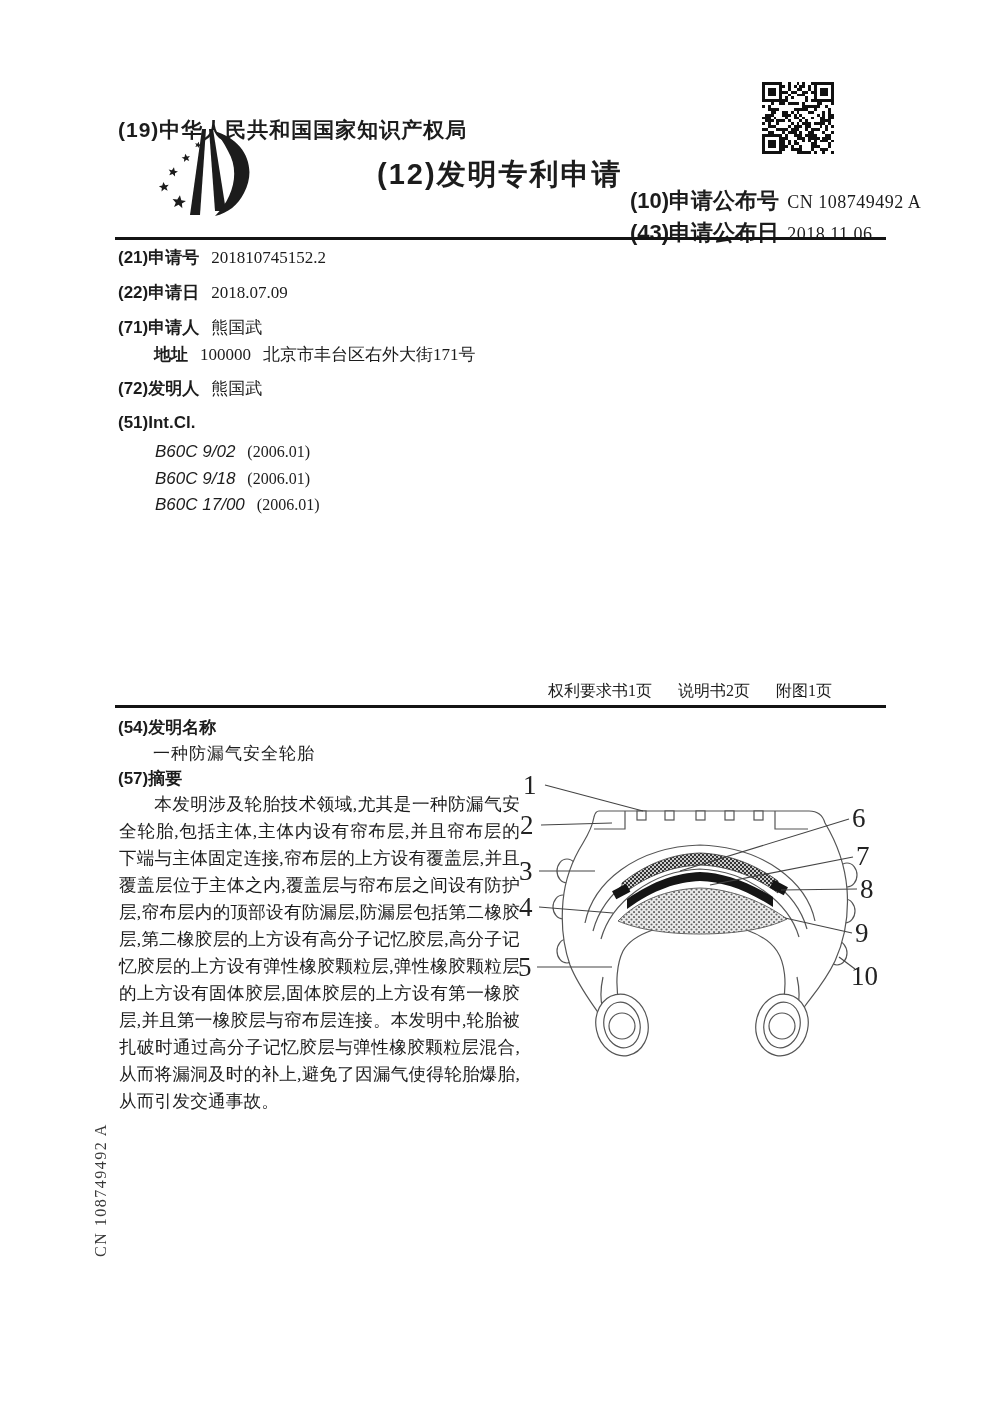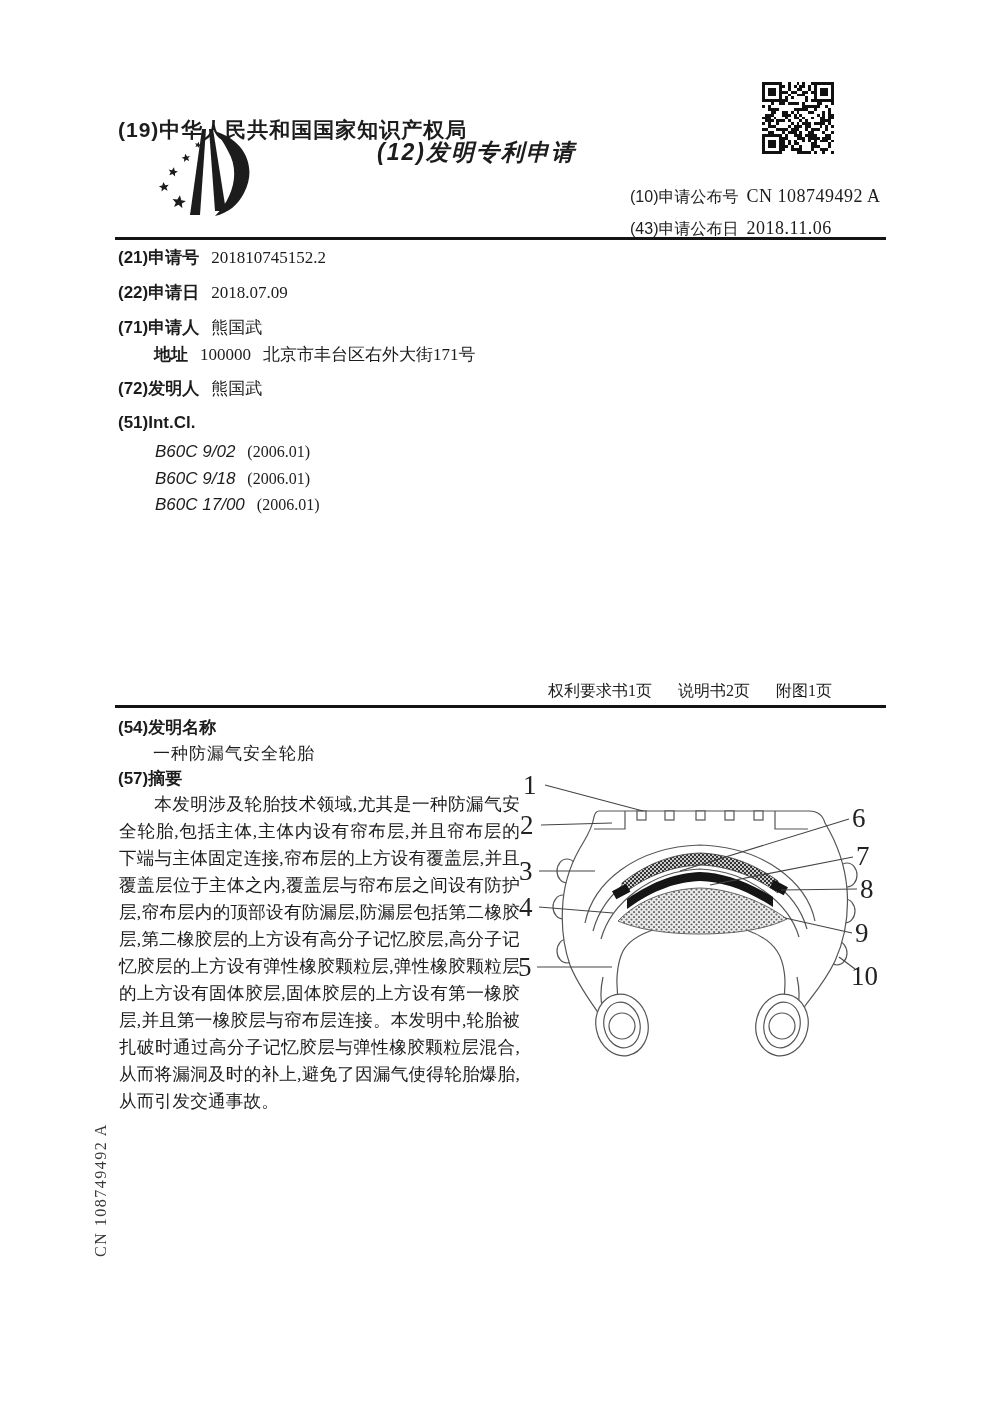--- a/index.html
+++ b/index.html
@@ -4,24 +4,24 @@
 <style>
   html,body{margin:0;padding:0;}
   body{
     width:1000px;height:1415px;position:relative;background:#ffffff;
     font-family:"Liberation Serif",serif;color:#1c1c1c;
     -webkit-font-smoothing:antialiased;
   }
   .abs{position:absolute;}
   .office{left:118px;top:76px;font-size:21px;font-weight:700;letter-spacing:1px;
     font-family:"Liberation Sans",sans-serif;margin-top:40px;}
-  .doc-type{left:377px;top:137px;font-size:23px;font-weight:700;letter-spacing:2px;
-    font-family:"Liberation Sans",sans-serif;font-style:italic;}
+  .doc-type{left:377px;top:155px;font-size:29px;font-weight:700;letter-spacing:2px;
+    font-family:"Liberation Sans",sans-serif;}
   .pub-row{display:flex;gap:8px;align-items:baseline;}
-  .pub-row .lbl{font-family:"Liberation Sans",sans-serif;font-weight:400;font-size:16px;}
+  .pub-row .lbl{font-family:"Liberation Sans",sans-serif;font-weight:700;font-size:22px;}
   .pub-row .val{font-size:18px;letter-spacing:0.5px;}
   .rule{left:115px;width:771px;height:3px;background:#141414;}
   .biblio-row{display:flex;gap:12px;align-items:baseline;font-size:17px;}
   .biblio-row .lbl{font-family:"Liberation Sans",sans-serif;font-weight:700;}
   .biblio-row .val{font-size:17px;}
   .intcl-code{font-family:"Liberation Sans",sans-serif;font-weight:400;font-style:italic;font-size:17px;}
   .intcl-ver{font-size:16px;}
   .pages{left:0;top:681px;width:832px;display:flex;justify-content:flex-end;gap:26px;font-size:16px;}
   .sec-lbl{font-family:Liberation Sans, sans-serif;font-weight:700;font-size:17px;}
   .title-val{left:153px;top:742px;font-size:17px;letter-spacing:1px;}

